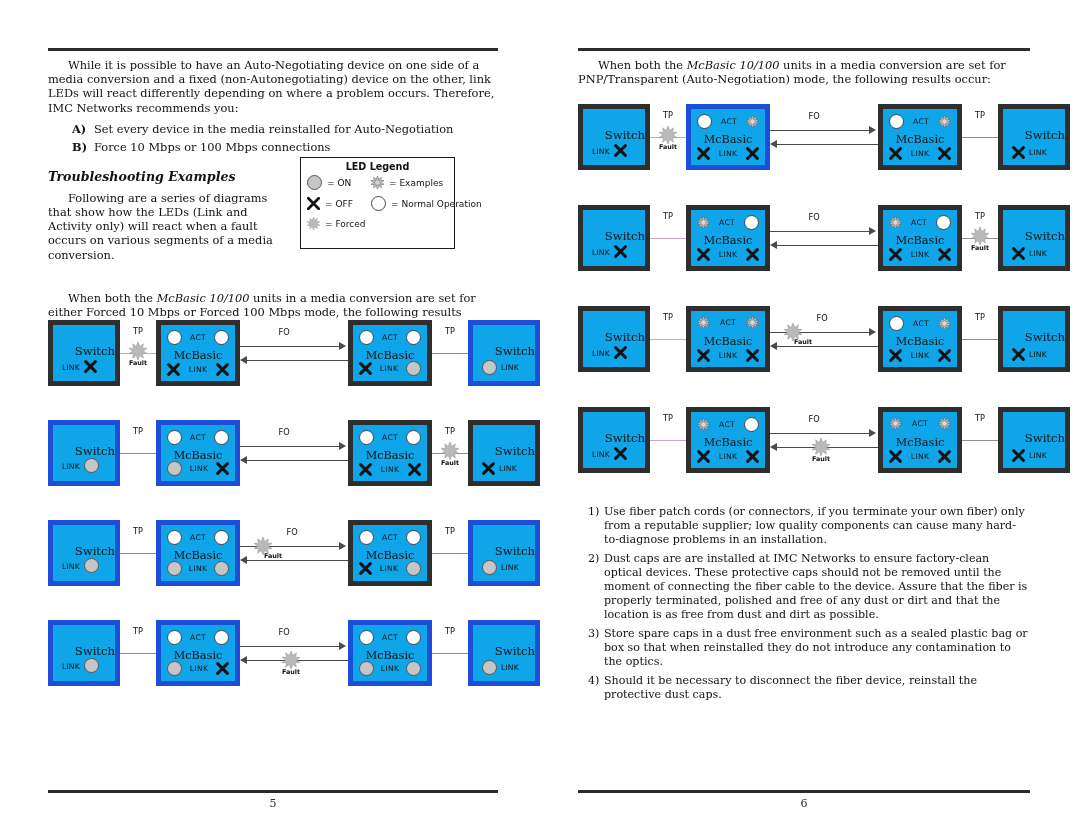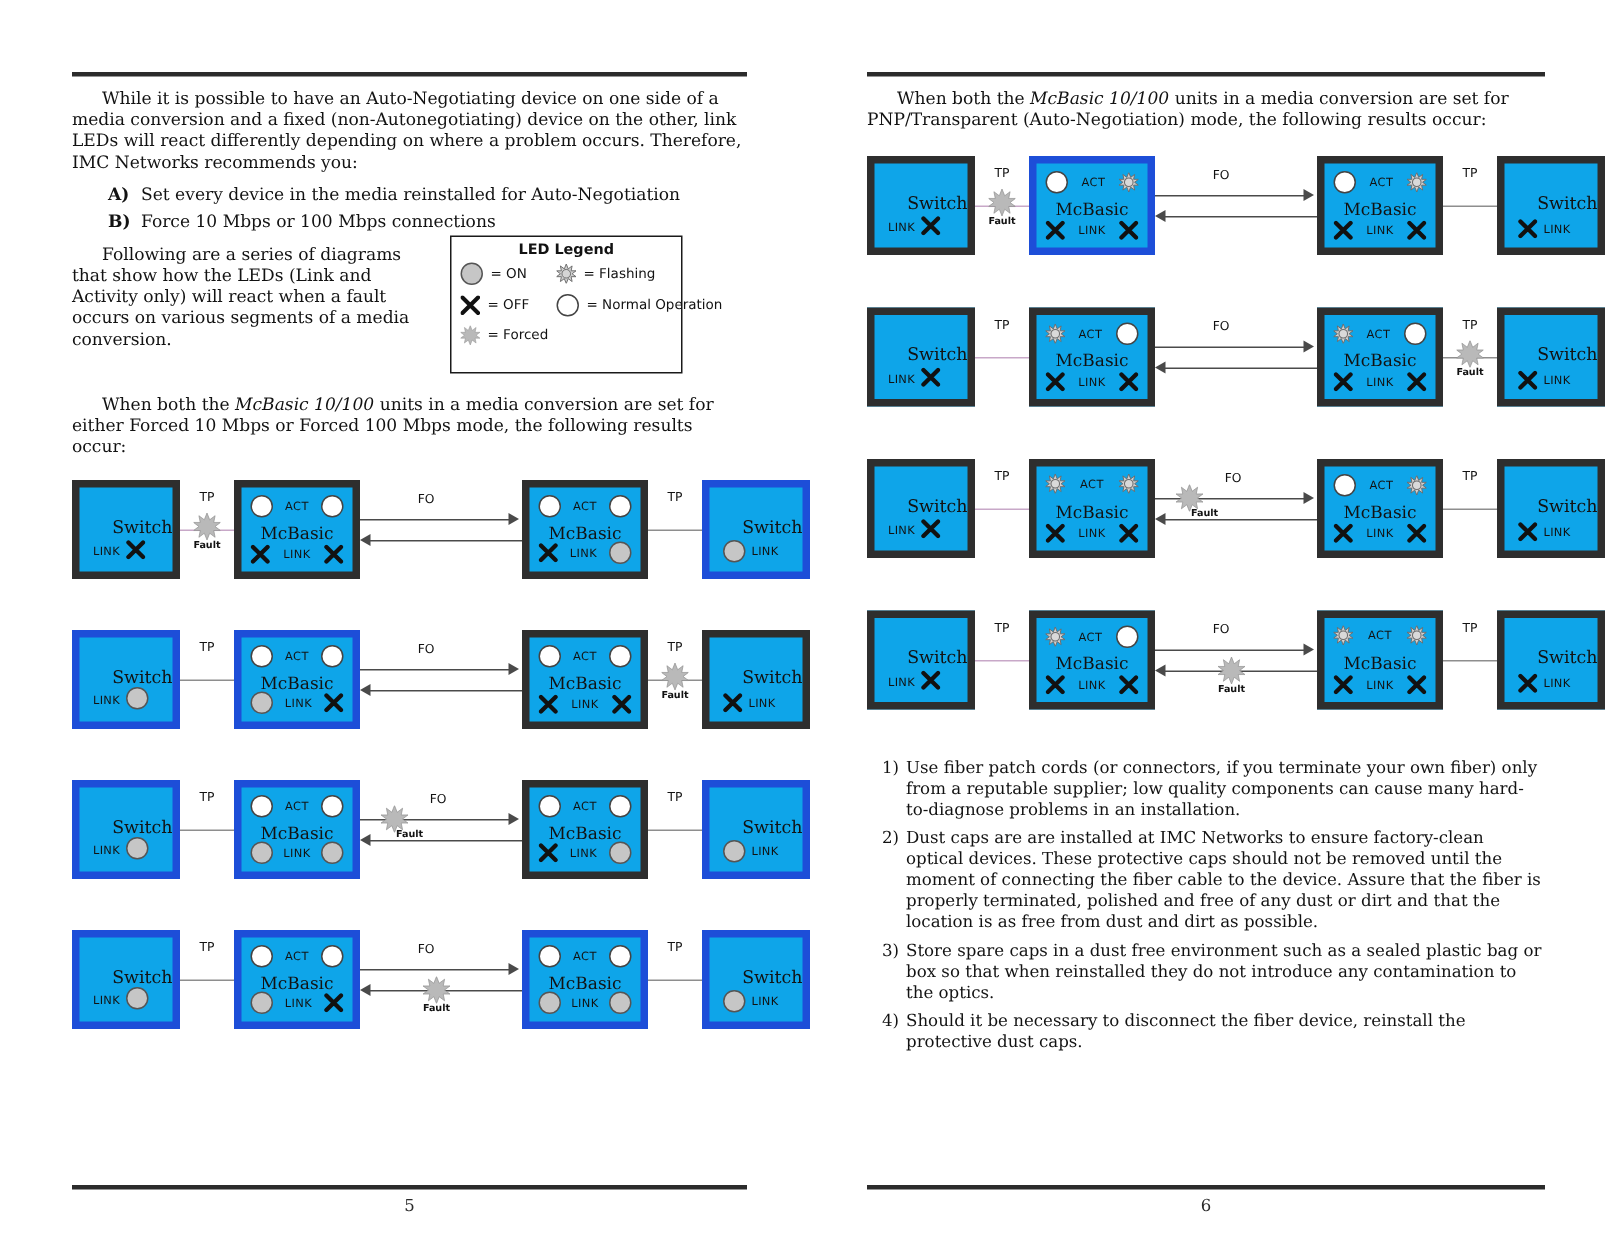--- a/index.html
+++ b/index.html
@@ -114,20 +114,21 @@
     <div style="height:4px"></div>
     <div class="abitem">
       <div class="lbl">A)</div>
       <div class="txt">Set every device in the media reinstalled for Auto-Negotiation</div>
     </div>
     <div class="abitem">
       <div class="lbl">B)</div>
       <div class="txt">Force 10 Mbps or 100 Mbps connections</div>
     </div>
 
+    <h3 class="sec">Troubleshooting Examples</h3>
 
     <div style="width:228px">
       <p class="body indent">Following are a series of diagrams that show how the LEDs (Link and Activity only) will react when a fault occurs on various segments of a media conversion.</p>
     </div>
 
     <div style="height:22px"></div>
     <p class="body indent">
       <span>When both the </span><span class="it">McBasic 10/100</span><span> units in a media conversion are set for either Forced 10 Mbps or Forced 100 Mbps mode, the following results occur:</span>
     </p>
 
@@ -138,21 +139,21 @@
           <span class="led on"></span>
           <span class="ltxt">= ON</span>
         </div>
         <div class="lrow">
           <span class="led flash">
             <svg viewBox="0 0 20 20">
                 <polygon class="flashring" points="10,0 12,5 16,2 15,7 20,7 16,10 20,13 15,13 16,18 12,15 10,20 8,15 4,18 5,13 0,13 4,10 0,7 5,7 4,2 8,5"></polygon>
                 <circle cx="10" cy="10" r="4.4" fill="#d5d5d5" stroke="#6d6d6d" stroke-width="1"></circle>
               </svg>
           </span>
-          <span class="ltxt">= Flashing</span>
+          <span class="ltxt">= Examples</span>
         </div>
         <div class="lrow">
           <span class="led off">
             <svg viewBox="0 0 20 20">
                 <path d="M2,2 L18,18 M18,2 L2,18" stroke="#111" stroke-width="4.2" stroke-linecap="round"></path>
               </svg>
           </span>
           <span class="ltxt">= OFF</span>
         </div>
         <div class="lrow">

